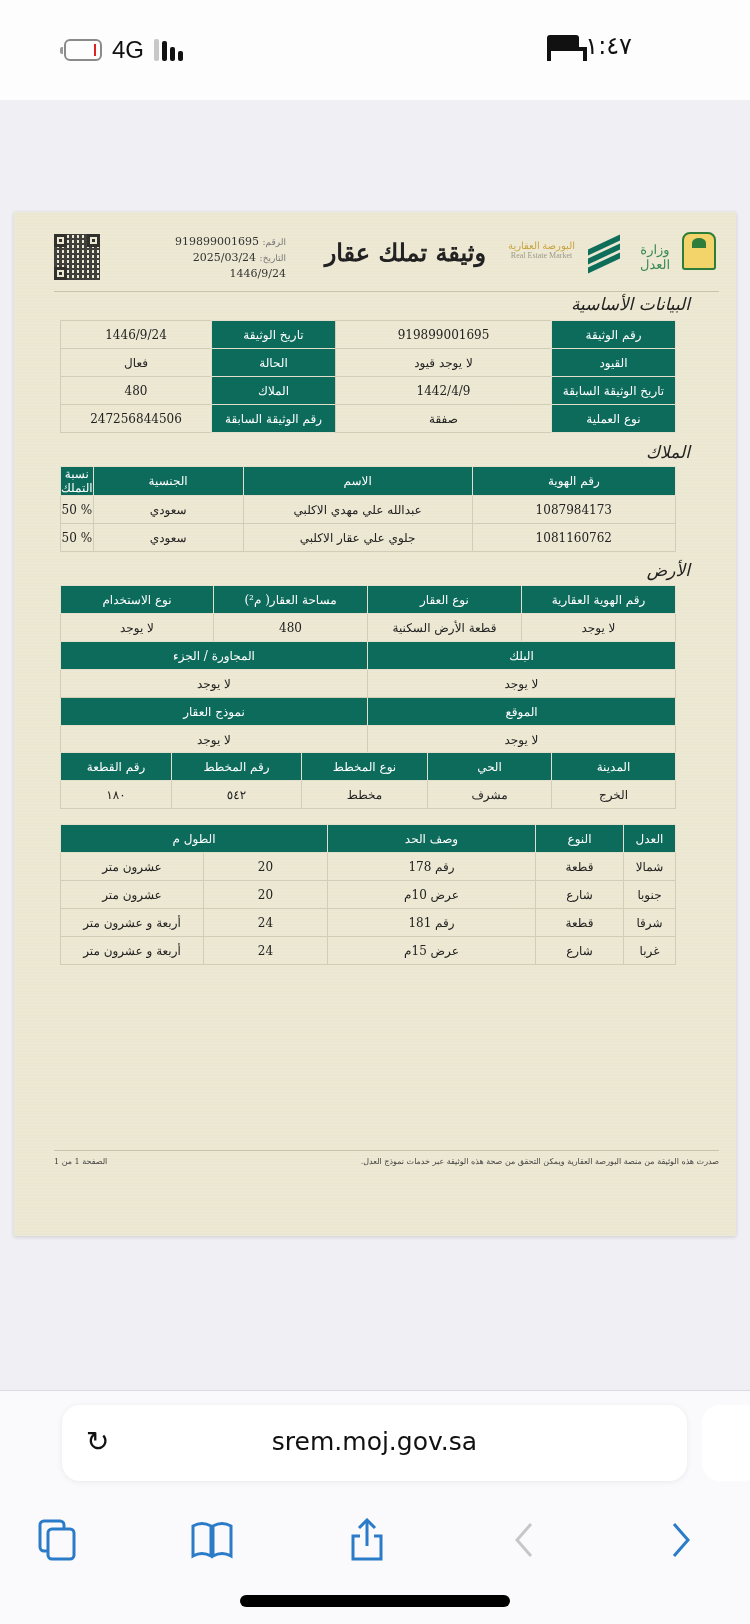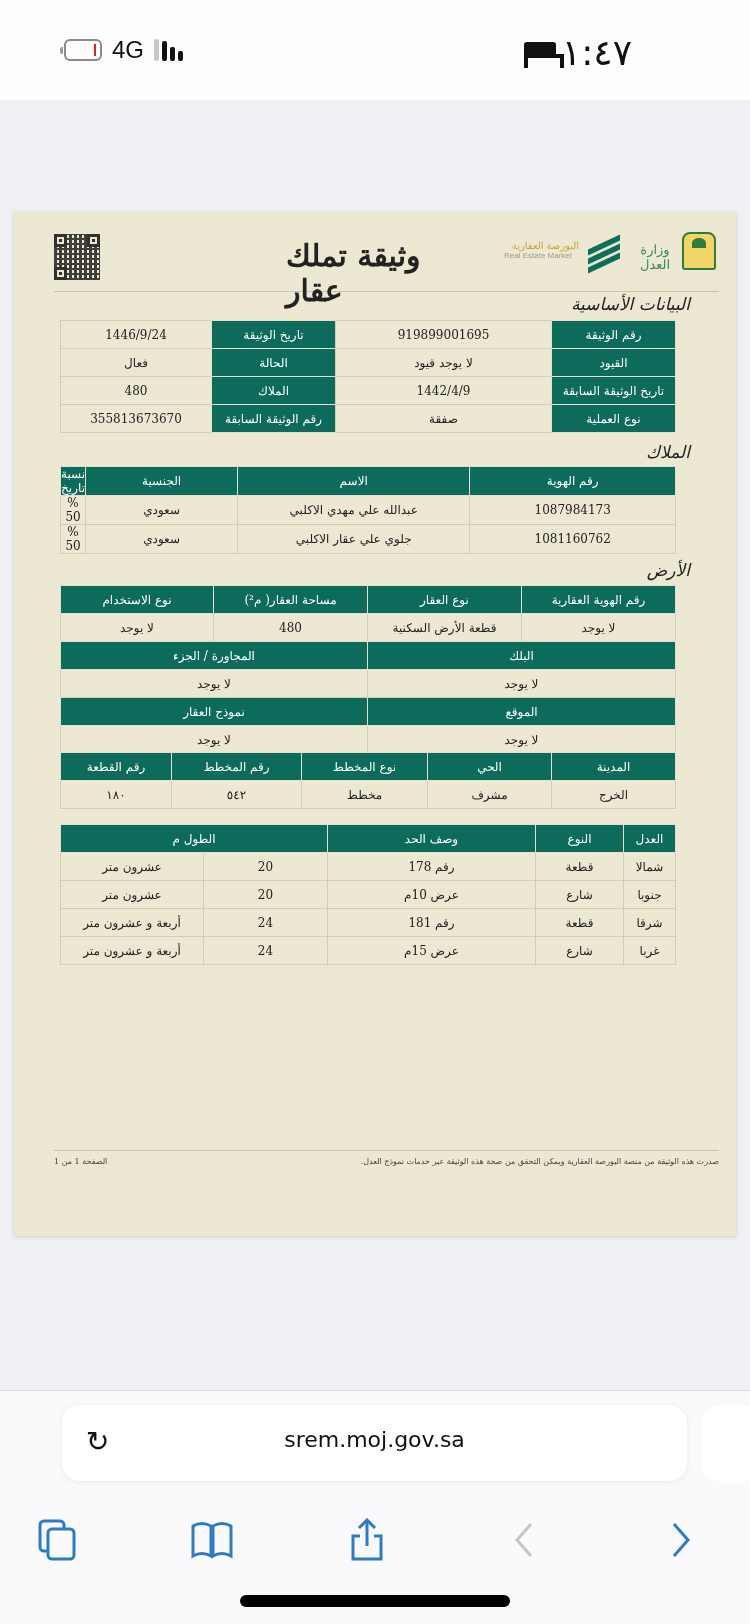--- a/index.html
+++ b/index.html
@@ -9,58 +9,58 @@
   
   .statusbar { position: absolute; left: 0; top: 0; width: 750px; height: 100px; background: #fdfdfd; }
   .sb-left { position: absolute; left: 64px; top: 36px; display: flex; align-items: center; gap: 10px; }
   .battery { width: 38px; height: 22px; border: 2px solid #8a8a8a; border-radius: 6px; position: relative; }
   .battery::before { content: ""; position: absolute; left: -6px; top: 6px; width: 3px; height: 7px; background: #9a9a9a; border-radius: 2px 0 0 2px; }
   .battery::after { content: ""; position: absolute; right: 4px; top: 3px; width: 2px; height: 12px; background: #d22; }
   .net { font-family: "Liberation Sans", sans-serif; font-size: 24px; color: #111; }
   .signal { display: flex; align-items: flex-end; gap: 3px; height: 22px; }
   .signal span { width: 5px; background: #111; border-radius: 2px; }
   .signal span.dim { background: #c8c8c8; }
-  .sb-right { position: absolute; right: 118px; top: 32px; display: flex; align-items: center; gap: 6px; font-family: "DejaVu Sans", sans-serif; font-size: 36px; color: #111; }
+  .sb-right { position: absolute; right: 118px; top: 32px; display: flex; align-items: center; gap: 6px; font-family: "DejaVu Sans", sans-serif; font-size: 24px; color: #111; }
   .bed { width: 32px; height: 22px; position: relative; }
   .bed::before { content: ""; position: absolute; left: 0; top: 0; width: 32px; height: 12px; background: #111; border-radius: 3px 3px 0 0; }
   .bed::after { content: ""; position: absolute; left: 0; top: 12px; width: 32px; height: 10px; border-left: 4px solid #111; border-right: 4px solid #111; border-top: 4px solid #111; }
 
   
   .doc { position: absolute; left: 14px; top: 212px; width: 722px; height: 1024px; background: #ece7d1; box-shadow: 0 1px 4px rgba(0,0,0,0.15); background-image: repeating-linear-gradient(0deg, rgba(255,255,255,0.10) 0 1px, transparent 1px 3px); }
   .doc-header { position: absolute; left: 40px; top: 18px; width: 665px; height: 62px; border-bottom: 1px solid #c9c3aa; }
   .qr { position: absolute; left: 0; top: 4px; width: 46px; height: 46px; background:
      repeating-linear-gradient(90deg, #222 0 3px, transparent 3px 5px),
      repeating-linear-gradient(0deg, #222 0 2px, transparent 2px 5px); opacity: 0.85; }
   .qr .f { position: absolute; width: 13px; height: 13px; border: 3px solid #111; background: #ece7d1; }
   .qr .f::after { content: ""; position: absolute; left: 2px; top: 2px; width: 3px; height: 3px; background: #111; }
   .meta { position: absolute; left: 82px; top: 4px; width: 150px; font-size: 11px; color: #333; direction: rtl; text-align: right; line-height: 15px; }
   .meta .lbl { color: #777; font-size: 9px; }
-  .doc-title { position: absolute; left: 232px; top: 8px; width: 200px; font-size: 30px; font-weight: bold; color: #222; direction: rtl; text-align: left; }
-  .logo-rem { position: absolute; left: 450px; top: 10px; width: 75px; font-family: Liberation Sans, sans-serif; }
+  .doc-title { position: absolute; left: 232px; top: 8px; width: 200px; font-size: 24px; font-weight: bold; color: #222; direction: rtl; text-align: right; }
+  .logo-rem { position: absolute; left: 450px; top: 10px; width: 75px; text-align: center; font-family: Liberation Serif, serif; }
   .logo-rem .ar { font-size: 10px; color: #c9a542; direction: rtl; }
   .logo-rem .en { font-size: 8px; color: #9a9a8a; }
   .logo-stack { position: absolute; left: 530px; top: 4px; width: 40px; height: 40px; }
   .logo-stack span { position: absolute; left: 4px; width: 32px; height: 6px; background: #0f6e5a; transform: skewY(-25deg); }
   .logo-moj-text { position: absolute; left: 576px; top: 12px; width: 50px; font-size: 13px; color: #3b8a55; direction: rtl; text-align: center; }
   .logo-moj { position: absolute; left: 628px; top: 2px; width: 34px; height: 38px; border: 2px solid #2f7d3a; border-radius: 8px 8px 3px 3px; background: #f3d46b; }
   .logo-moj::after { content: ""; position: absolute; left: 8px; top: 4px; width: 14px; height: 10px; background: #2f7d3a; border-radius: 50% 50% 0 0; }
 
   .section-title { position: absolute; right: 46px; font-size: 17px; color: #222; direction: rtl; font-style: italic; }
   table.t { position: absolute; left: 46px; width: 616px; border-collapse: collapse; direction: rtl; font-size: 12px; color: #222; }
   table.t td, table.t th { border: 1px solid #d2cdb7; text-align: center; height: 28px; font-weight: normal; }
   table.t th, table.t td.h { background: #0d6b5c; color: #fff; border-color: #e3dfcc; }
 
   .doc-footer { position: absolute; left: 40px; top: 938px; width: 665px; border-top: 1px solid #c9c3aa; padding-top: 6px; font-size: 8px; color: #444; direction: rtl; display: flex; justify-content: space-between; }
 
   
   .urlbar-wrap { position: absolute; left: 0; top: 1390px; width: 750px; height: 234px; background: #fafafc; border-top: 1px solid #dcdce0; }
   .urlbar { position: absolute; left: 62px; top: 14px; width: 625px; height: 76px; background: #fff; border-radius: 18px; box-shadow: 0 1px 6px rgba(0,0,0,0.07); }
   .urlbar-next { position: absolute; left: 702px; top: 14px; width: 60px; height: 76px; background: #fff; border-radius: 18px; }
   .reload { position: absolute; left: 24px; top: 22px; width: 28px; height: 30px; font-family: "DejaVu Sans", sans-serif; font-size: 28px; line-height: 30px; color: #111; }
-  .url { position: absolute; left: 0; top: 22px; width: 625px; text-align: center; font-family: "DejaVu Sans", sans-serif; font-size: 22px; color: #111; }
+  .url { position: absolute; left: 0; top: 22px; width: 625px; text-align: center; font-family: "DejaVu Sans", sans-serif; font-size: 25px; color: #111; }
   .toolbar { position: absolute; left: 0; top: 1500px; width: 750px; height: 70px; }
   .tb { position: absolute; top: 18px; width: 44px; height: 44px; color: #2a7bc8; }
   .home-ind { position: absolute; left: 240px; top: 1595px; width: 270px; height: 12px; background: #000; border-radius: 6px; }
 </style>
 </head>
 <body>
 
 <div class="statusbar">
   <div class="sb-left">
     <div class="battery"></div>
@@ -78,20 +78,25 @@
   </div>
 </div>
 
 <div class="doc">
   <div class="doc-header">
     <div class="qr">
       <div class="f" style="left:0;top:0"></div>
       <div class="f" style="right:0;top:0"></div>
       <div class="f" style="left:0;bottom:0"></div>
     </div>
+    <div class="meta">
+      <div><span class="lbl">الرقم:</span> <span>919899001695</span></div>
+      <div><span class="lbl">التاريخ:</span> <span>2025/03/24</span></div>
+      <div><span>1446/9/24</span></div>
+    </div>
     <div class="doc-title">وثيقة تملك عقار</div>
     <div class="logo-rem">
       <div class="ar">البورصة العقارية</div>
       <div class="en">Real Estate Market</div>
     </div>
     <div class="logo-stack">
       <span style="top:8px"></span>
         <span style="top:17px"></span>
         <span style="top:26px"></span>
     </div>
@@ -117,33 +122,33 @@
     <tr>
       <td class="h">تاريخ الوثيقة السابقة</td>
       <td>1442/4/9</td>
       <td class="h">الملاك</td>
       <td>480</td>
     </tr>
     <tr>
       <td class="h">نوع العملية</td>
       <td>صفقة</td>
       <td class="h">رقم الوثيقة السابقة</td>
-      <td>355813673670</td>
+      <td>247256844506</td>
     </tr>
   </tbody>
     </table>
 
   <div class="section-title" style="top:230px">الملاك</div>
   <table class="t" style="top:254px">
     <tbody>
         <tr>
       <th style="width:208px">رقم الهوية</th>
       <th style="width:236px">الاسم</th>
       <th style="width:154px">الجنسية</th>
-      <th>نسبة تاريخ</th>
+      <th>نسبة التملك</th>
     </tr>
     <tr>
       <td>1087984173</td>
       <td>عبدالله علي مهدي الاكلبي</td>
       <td>سعودي</td>
       <td>% 50</td>
     </tr>
     <tr>
       <td>1081160762</td>
       <td>جلوي علي عقار الاكلبي</td>

